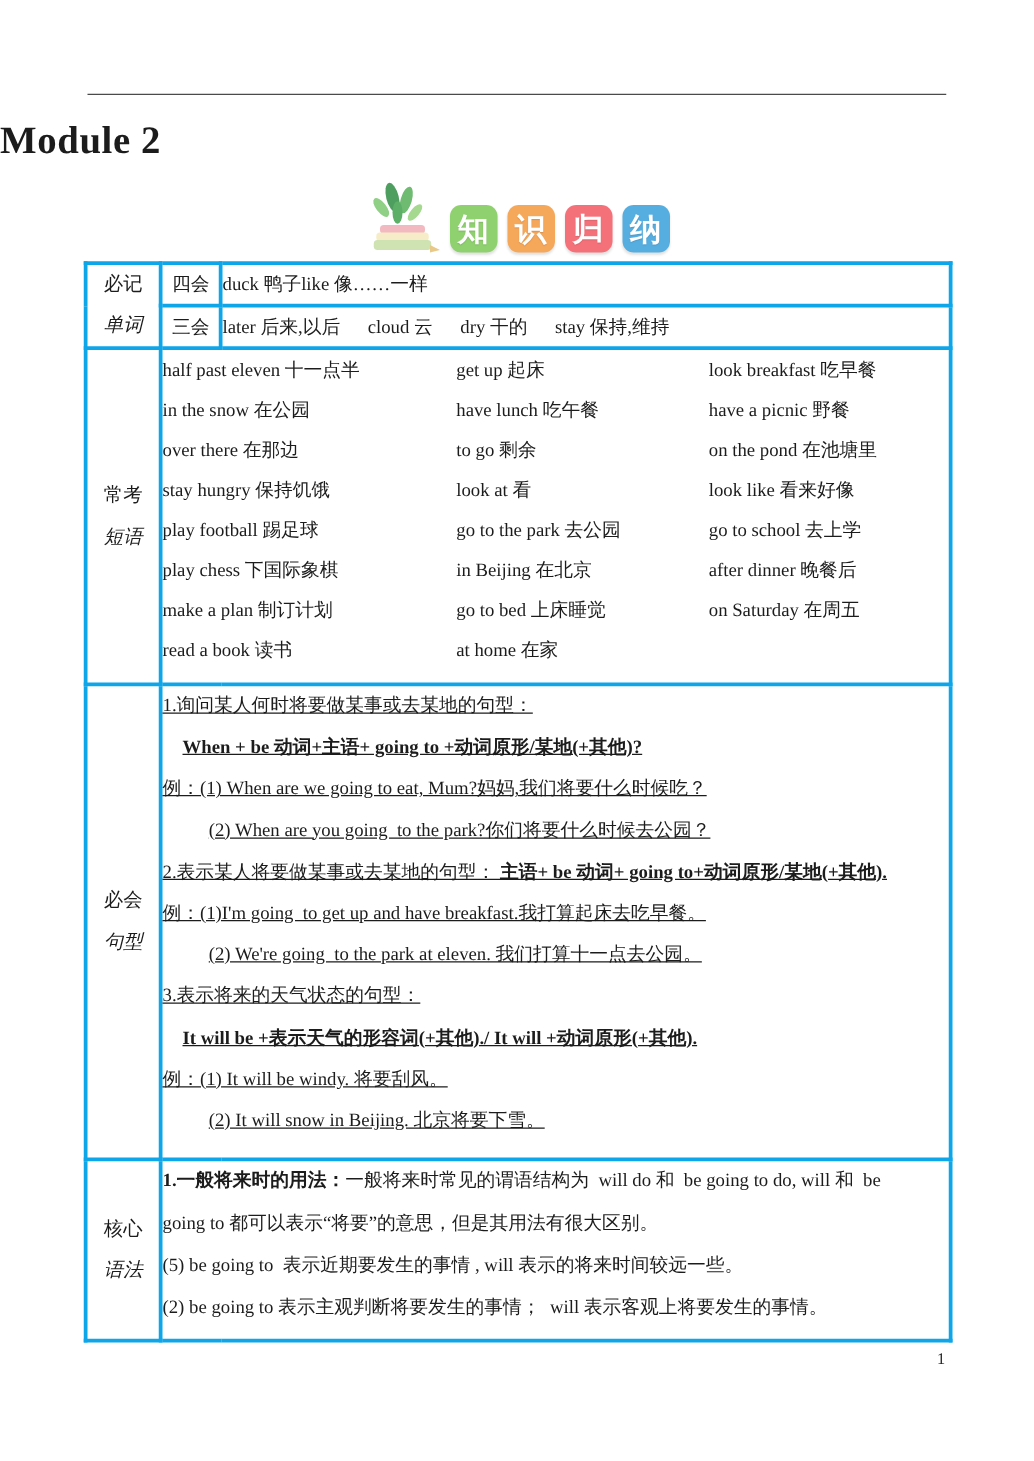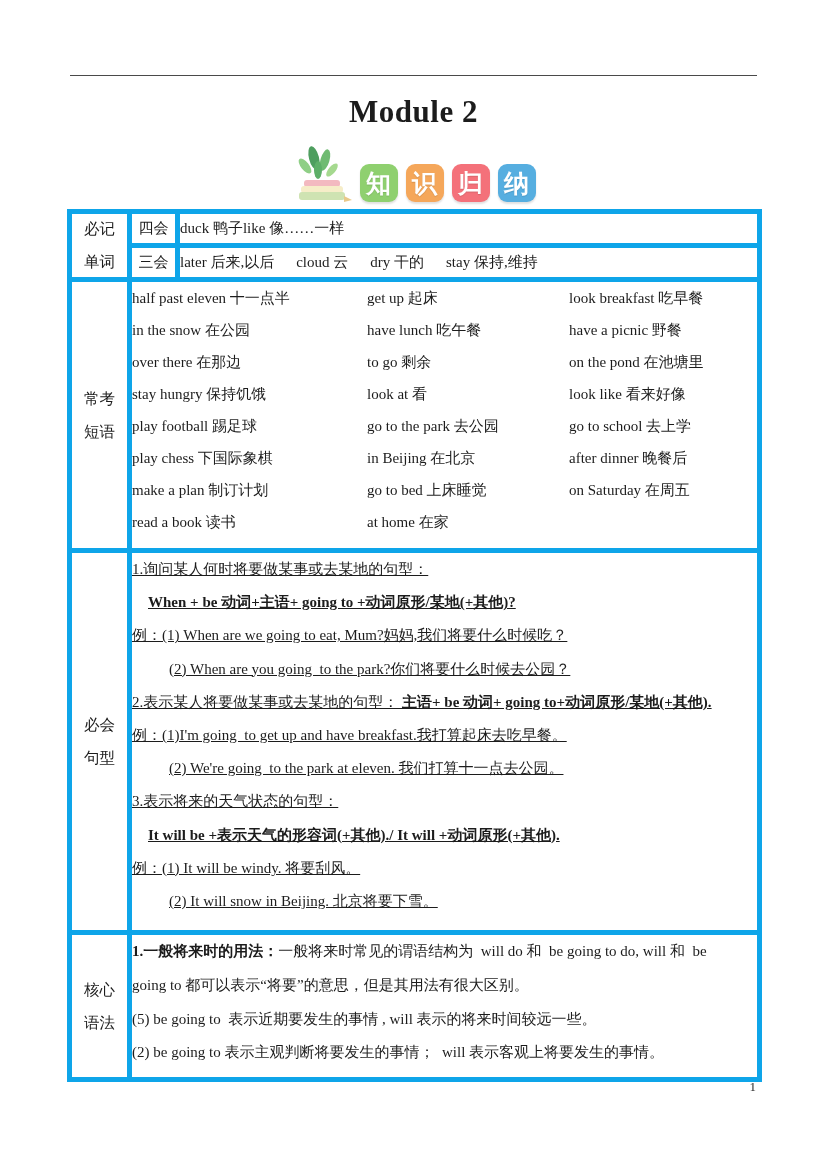--- a/index.html
+++ b/index.html
@@ -7,46 +7,46 @@
     position:relative; width:827px; height:1169px; margin:0 auto;
     background:#ffffff; overflow:hidden;
     font-family:"Liberation Serif","DejaVu Serif",serif; color:#1c1c1c;
   }
   .top-rule {
     position:absolute; top:75px; left:70px; width:687px; height:0;
     border-top:1px solid #4a4a4a;
   }
   .title {
     position:absolute; top:94px; left:0; right:0; margin:0;
-    text-align:center; font-size:31px; font-weight:700; letter-spacing:0.5px;
+    font-size:31px; font-weight:700; letter-spacing:0.5px;
   }
   .badge-row {
     position:absolute; top:142px; left:0; right:0; height:62px;
     display:flex; justify-content:center; align-items:flex-end; gap:8px;
   }
   .plant-icon { width:62px; height:60px; margin-right:-2px; }
   .badge-block {
     width:38px; height:38px; border-radius:9px; margin-bottom:2px;
     display:flex; align-items:center; justify-content:center;
     color:#ffffff; font-size:25px; font-weight:700;
     font-family:"Liberation Sans","DejaVu Sans",sans-serif;
     text-shadow:0 1px 1px rgba(0,0,0,0.12);
     box-shadow:0 2px 2px rgba(0,0,0,0.12);
   }
   table.kn-table {
     position:absolute; top:209px; left:67px; width:695px;
     border-collapse:collapse; table-layout:fixed;
     border:2px solid #2b2b2b; font-size:15px;
   }
-  table.kn-table td { border:5px solid #0ea5e9; padding:0; }
+  table.kn-table td { border:3px solid #0ea5e9; padding:0; }
   col.c-label { width:60px; }
   col.c-sub   { width:48px; }
   .label-cell { text-align:center; vertical-align:middle; font-size:15.5px; }
   .label-cell .lbl-line { line-height:20px; }
-  .label-cell .lbl-line + .lbl-line { margin-top:13px; }
+  .label-cell .lbl-line + .lbl-line { margin-top:13px;font-style:italic; }
   .sub-cell { text-align:center; vertical-align:middle; font-size:15px; }
   .words-cell { vertical-align:middle; padding-left:8px; }
   .words-row { display:flex; white-space:pre; }
   tr.words-tr { height:34px; }
   .phrases-cell { vertical-align:top; padding:10px 4px 0 8px; height:266px; }
   .phrase-row { display:flex; align-items:center; height:32px; }
   .phrase-row .pc0 { width:235px; }
   .phrase-row .pc1 { width:202px; }
   .phrase-row .pc2 { flex:1; }
   .patterns-cell { vertical-align:top; padding:12px 4px 0 8px; height:377px; }

